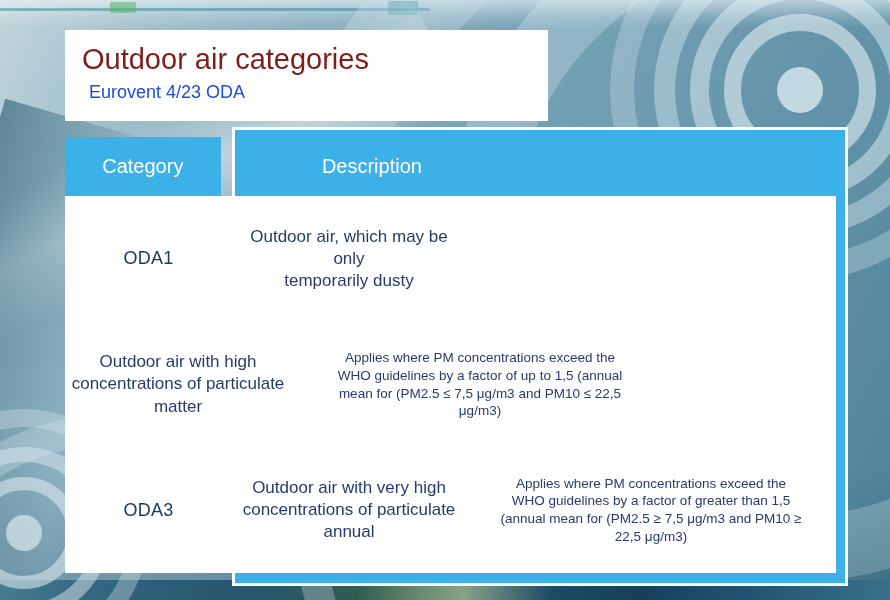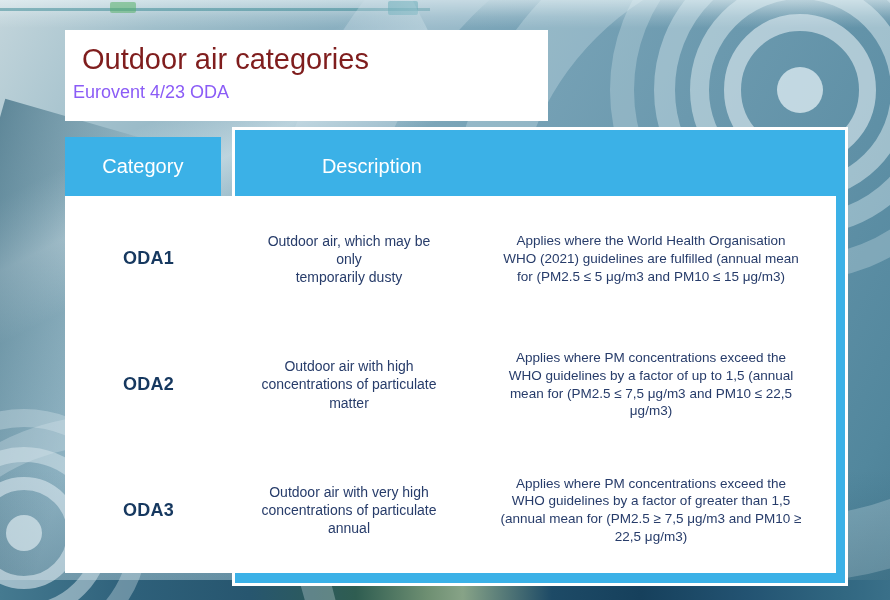--- a/index.html
+++ b/index.html
@@ -38,38 +38,38 @@
   .rg-bl .r3{width:212px;height:212px;border:18px solid rgba(218,232,238,.35);}
   .rg-bl2{left:108px;top:648px;}
   .rg-bl2 .r1{width:405px;height:405px;border:30px solid rgba(218,232,238,.3);}
   .bottom-band{left:0;top:580px;width:890px;height:20px;
     background:linear-gradient(90deg,#457a90 0%,#2e607a 15%,#27566f 28%,#2f5d51 40%,#6e8f72 48%,#87a387 52%,#1d4a66 62%,#16405c 72%,#235372 84%,#306680 94%,#3a7089 100%);}
   .bottom-shade{left:0;top:470px;width:890px;height:130px;
     background:linear-gradient(180deg,rgba(18,60,80,0),rgba(18,60,80,.22));}
   
   .title-card{left:65px;top:30px;width:483px;height:91px;background:#ffffff;}
   .title-card h1{margin:12px 0 0 17px;font-size:29px;line-height:34px;font-weight:400;color:#7f1d1d;}
-  .title-card .subtitle{margin:5px 0 0 8px;font-size:18px;line-height:22px;color:#8b5cf6;}
+  .title-card .subtitle{margin:5px 0 0 24px;font-size:18px;line-height:22px;color:#1d4ed8;}
   
   .panel{left:232px;top:127px;width:616px;height:459px;box-sizing:border-box;
     background:#3BB1E7;border:3px solid #ffffff;}
   
   .tablewrap{left:65px;top:137px;width:771px;}
   .hrow{display:flex;height:59px;column-gap:14px;background:transparent;}
   .hcell{background:#3BB1E7;color:#ffffff;font-size:20px;display:flex;
     align-items:center;justify-content:center;}
   .hcell.c1{width:167px;}
   .hcell.c2{width:226px;padding-left:32px;}
   .hcell.c3{width:370px;}
   .tbody{background:#ffffff;height:377px;display:flex;flex-direction:column;}
   .trow{flex:1;display:flex;column-gap:4px;}
   .tcell{display:flex;align-items:center;justify-content:center;text-align:center;
     white-space:pre-line;color:#273C6A;}
-  .tcell.c1{width:167px;font-size:18px;font-weight:700;color:#16385F;letter-spacing:.3px;}
-  .tcell.c2{width:226px;font-size:14px;line-height:1.3;}
+  .tcell.c1{width:167px;font-size:18px;font-weight:400;color:#16385F;letter-spacing:.3px;}
+  .tcell.c2{width:226px;font-size:17px;line-height:1.3;}
   .tcell.c3{width:370px;font-size:13.5px;line-height:1.32;}
 </style>
 </head>
 <body>
 
 <div class="abs top-photo-strip"></div>
 <div class="abs top-rail-line"></div>
 <div class="abs fleck-green"></div>
 <div class="abs fleck-teal"></div>
 <div class="abs streak-light"></div>
@@ -110,26 +110,22 @@
     <div class="hcell c1">Category</div>
     <div class="hcell c2">Description</div>
     <div class="hcell c3"></div>
   </div>
   <div class="tbody">
     <div class="trow">
       <div class="tcell c1">ODA1</div>
       <div class="tcell c2">Outdoor air, which may be
 only
 temporarily dusty</div>
-      <div class="tcell c3">Applies where the World Health Organisation
-WHO (2021) guidelines are fulfilled (annual mean
-for (PM2.5 ≤ 5 μg/m3 and PM10 ≤ 15 μg/m3)</div>
     </div>
     <div class="trow">
-      <div class="tcell c1">ODA2</div>
       <div class="tcell c2">Outdoor air with high
 concentrations of particulate
 matter</div>
       <div class="tcell c3">Applies where PM concentrations exceed the
 WHO guidelines by a factor of up to 1,5 (annual
 mean for (PM2.5 ≤ 7,5 μg/m3 and PM10 ≤ 22,5
 μg/m3)</div>
     </div>
     <div class="trow">
       <div class="tcell c1">ODA3</div>

